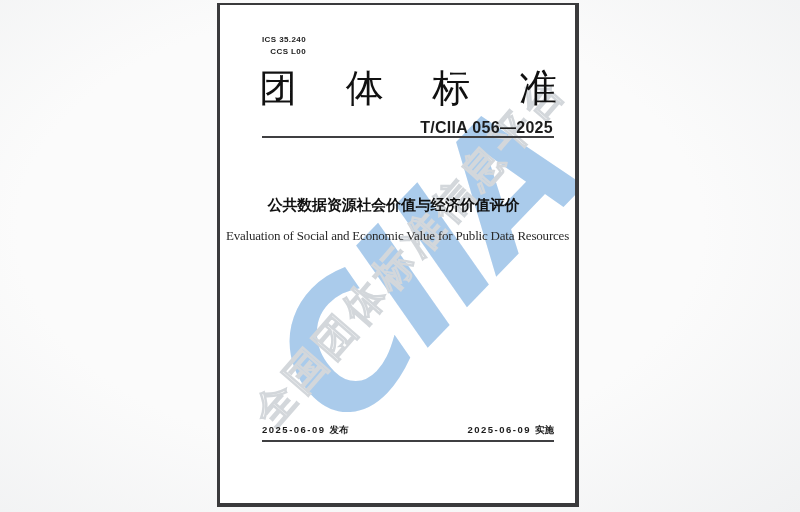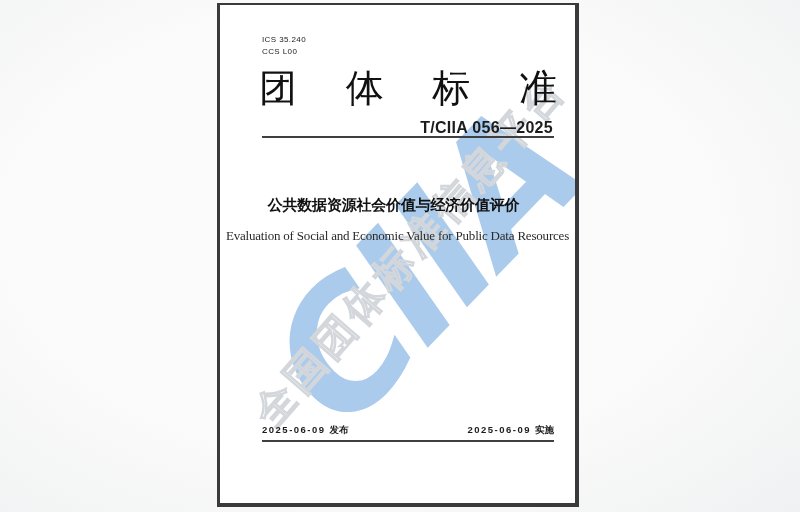--- a/index.html
+++ b/index.html
@@ -55,24 +55,25 @@
     line-height: 1;
   }
 
   
   .content { position: absolute; inset: 0; z-index: 3; }
 
   .ics-block {
     position: absolute;
     left: 42px; top: 29px;
     font-size: 8px;
-    font-weight: 400;
+    font-weight: 700;
     color: #222;
     line-height: 12px;
     letter-spacing: 0.4px;
+    text-align: right;
   }
 
   .std-type-row {
     position: absolute;
     left: 39px; top: 62px;
     width: 298px;
     display: flex;
     justify-content: space-between;
     font-size: 38px;
     font-weight: 500;

